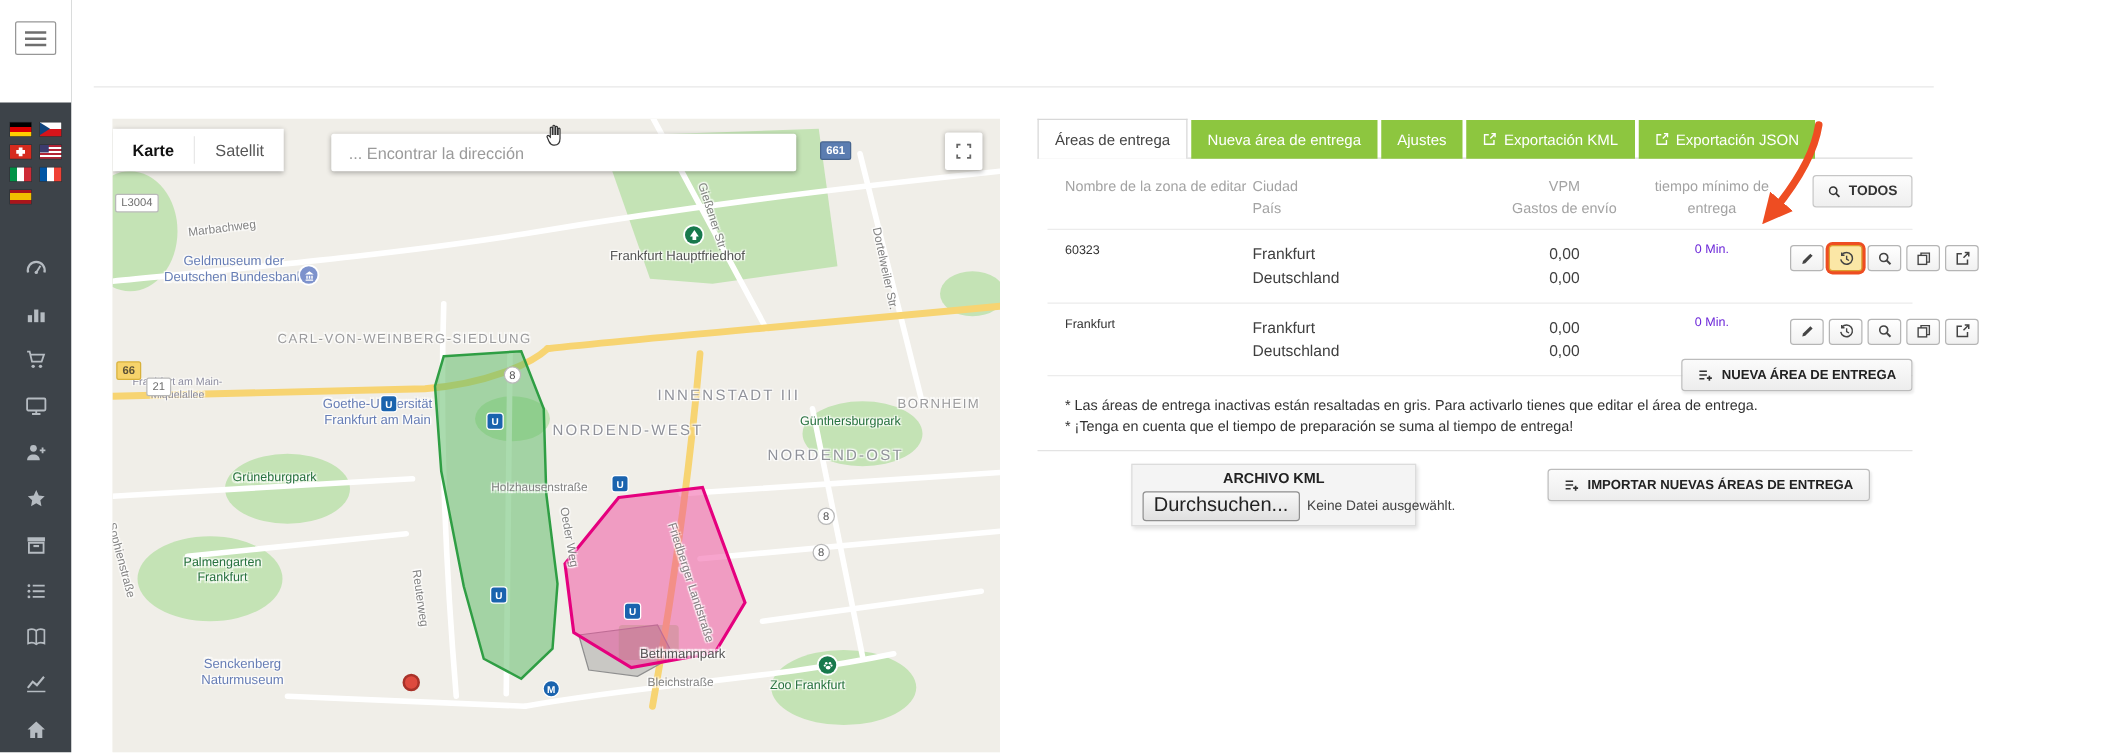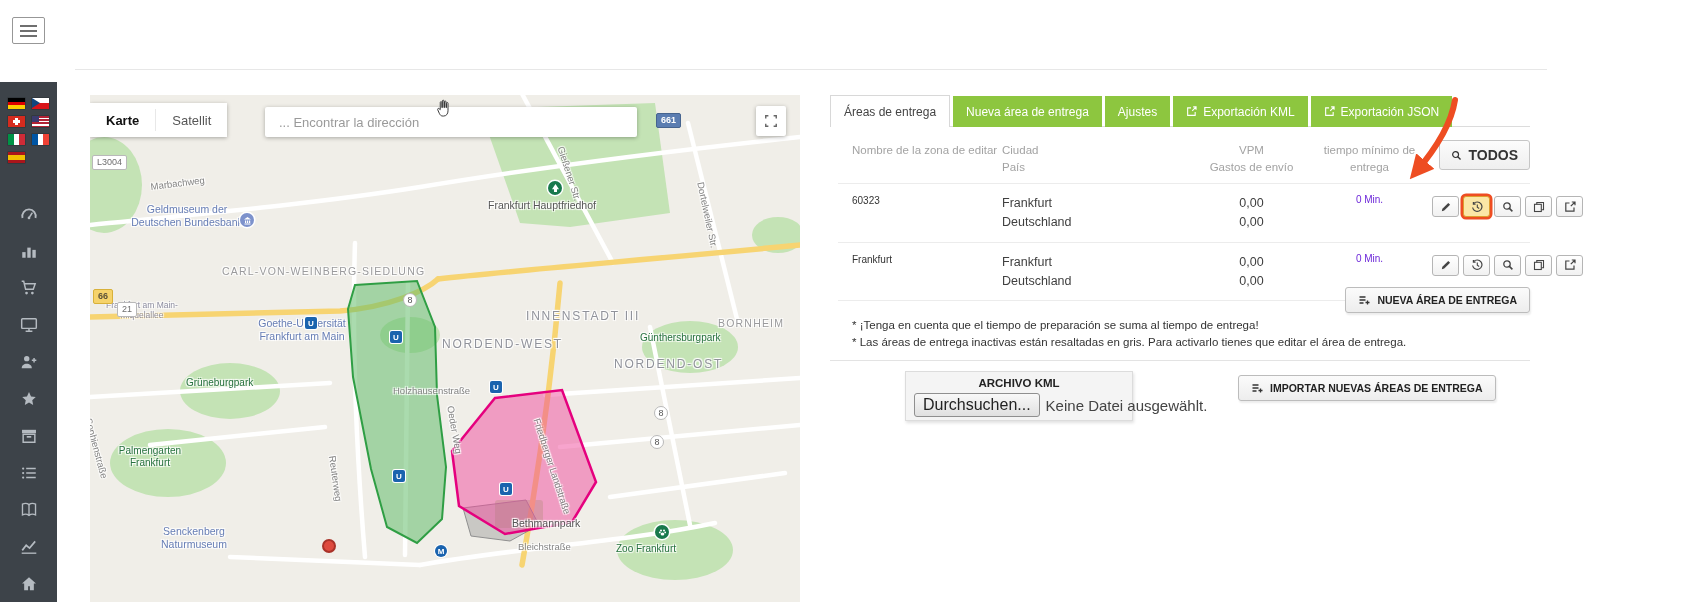--- a/index.html
+++ b/index.html
@@ -68,21 +68,21 @@
 .rot{transform-origin:0 0}
 
 
 .panel{position:absolute;left:773px;top:95px;width:700px;height:485px}
 .tabs{position:absolute;left:0;top:0;display:flex;align-items:flex-end;z-index:2}
 .tab{height:31px;display:flex;align-items:center;gap:6px;padding:0 13px;font-size:12px;cursor:pointer;white-space:nowrap}
 .tab.active{background:#fff;border:1px solid #d8d8d8;border-bottom:none;height:32px;color:#444}
 .tab.green{background:#8dc63f;color:#fff;margin-left:3px}
 .exp-icon{width:11px;height:11px;display:block}
 .tabline{position:absolute;left:0;top:31px;width:700px;height:1px;background:#dcdcdc}
-.todos-btn{position:absolute;right:0;top:45px;display:flex;align-items:center;gap:6px;padding:6px 11px;font-size:14px;font-weight:bold;color:#333;background:linear-gradient(#fcfcfc,#efefef);border:1px solid #c6c6c6;border-radius:3px;cursor:pointer}
+.todos-btn{position:absolute;right:0;top:45px;display:flex;align-items:center;gap:6px;padding:6px 11px;font-size:11px;font-weight:bold;color:#333;background:linear-gradient(#fcfcfc,#efefef);border:1px solid #c6c6c6;border-radius:3px;cursor:pointer}
 .todos-btn svg{width:11px;height:11px}
 
 .table{position:absolute;left:8px;top:44px;width:692px}
 .trow{display:grid;grid-template-columns:14px 150px 200px 105px 125px 1fr;align-items:start;padding:10px 0;border-bottom:1px solid #ececec}
 .thead{color:#a3a3a3;font-size:11.5px;line-height:1.45;padding:3px 0 8px}
 .c-num{text-align:center;padding-right:6px}
 .c-time{text-align:center;font-size:10px;color:#6d28d9}
 .thead .c-time{font-size:11.5px;color:#a3a3a3;line-height:1.45}
 .chip{width:4px;height:34px;border-radius:1px;background:#ccc}
 .c-name{font-size:10px;color:#333;padding-top:1px}
@@ -96,21 +96,21 @@
 .gray-btn{position:absolute;display:flex;align-items:center;gap:7px;padding:6px 12px;font-size:10.5px;font-weight:bold;color:#222;background:linear-gradient(#fbfbfb,#ededed);border:1px solid #bcbcbc;border-radius:3px;cursor:pointer;box-shadow:1px 2px 2px rgba(0,0,0,.08);white-space:nowrap}
 .gray-btn svg{width:12px;height:12px}
 .nueva-btn{right:0;top:192px}
 .import-btn{left:408px;top:280px}
 .notes{position:absolute;left:22px;top:222px;font-size:11.5px;color:#333;line-height:1.45}
 .panel-divider{position:absolute;left:0;top:265px;width:700px;height:1px;background:#e3e3e3}
 .kml-box{position:absolute;left:75px;top:276px;width:228px;height:50px;background:#f4f4f4;border:1px solid #dcdcdc;box-shadow:1px 2px 3px rgba(0,0,0,.12);padding:5px 8px}
 .kml-title{font-size:11.5px;font-weight:bold;text-align:center;color:#222}
 .kml-row{display:flex;align-items:center;gap:6px;margin-top:4px}
 .browse-btn{font-size:16px;padding:2px 8px;border:1px solid #8f8f8f;border-radius:3px;background:linear-gradient(#f8f8f8,#e0e0e0);color:#222;cursor:pointer;white-space:nowrap}
-.no-file{font-size:15px;color:#444;white-space:nowrap}
+.no-file{font-size:11px;color:#444;white-space:nowrap}
 
 .arrow-overlay{position:absolute;left:1338px;top:94px;width:95px;height:100px;z-index:6;pointer-events:none}
 </style>
 </head>
 <body>
 
 <div class="page">
 
   <aside class="sidebar">
     <div class="sidebar-top">
@@ -269,21 +269,21 @@
       <span class="lbl area" style="left:132px;top:170px">CARL-VON-WEINBERG-SIEDLUNG</span>
       <span class="lbl area-lg" style="left:436px;top:214px">INNENSTADT III</span>
       <span class="lbl area" style="left:628px;top:222px">BORNHEIM</span>
       <span class="lbl poi-blue" style="left:152px;top:222px;width:120px">Goethe-Universität Frankfurt am Main</span>
       <span class="lbl area-lg" style="left:352px;top:242px">NORDEND-WEST</span>
       <span class="lbl area-lg" style="left:524px;top:262px">NORDEND-OST</span>
       <span class="lbl park" style="left:550px;top:237px">Günthersburgpark</span>
       <span class="lbl park" style="left:96px;top:282px">Grüneburgpark</span>
       <span class="lbl street" style="left:303px;top:290px">Holzhausenstraße</span>
       <span class="lbl tiny" style="left:16px;top:206px;width:72px">Frankfurt am Main-Miquelallee</span>
-      <span class="lbl park wrap" style="left:16px;top:350px;width:88px">Palmengarten Frankfurt</span>
+      <span class="lbl park wrap" style="left:44px;top:350px;width:88px">Palmengarten Frankfurt</span>
       <span class="lbl street rot" style="left:366px;top:310px;transform:rotate(80deg)">Oeder Weg</span>
       <span class="lbl street rot" style="left:452px;top:322px;transform:rotate(72deg)">Friedberger Landstraße</span>
       <span class="lbl street rot" style="left:248px;top:360px;transform:rotate(82deg)">Reuterweg</span>
       <span class="lbl street rot" style="left:4px;top:322px;transform:rotate(75deg)">Sophienstraße</span>
       <span class="lbl poi-blue" style="left:52px;top:430px;width:104px">Senckenberg Naturmuseum</span>
       <span class="lbl poi-dark" style="left:422px;top:422px">Bethmannpark</span>
       <span class="lbl street" style="left:428px;top:446px">Bleichstraße</span>
       <span class="lbl park" style="left:526px;top:448px">Zoo Frankfurt</span>
 
       <div class="maptype">
@@ -449,22 +449,22 @@
 
       <button class="gray-btn nueva-btn">
         <svg viewBox="0 0 12 12">
             <path d="M1.5 3h6M1.5 6h6M1.5 9h4" stroke="#333" stroke-width="1.3"></path>
             <path d="M9.5 6.5v4M7.5 8.5h4" stroke="#333" stroke-width="1.3"></path>
           </svg>
         <span>NUEVA ÁREA DE ENTREGA</span>
       </button>
 
       <div class="notes">
+        <div>* Las áreas de entrega inactivas están resaltadas en gris. Para activarlo tienes que editar el área de entrega.</div>
         <div>* ¡Tenga en cuenta que el tiempo de preparación se suma al tiempo de entrega!</div>
-        <div>* Las áreas de entrega inactivas están resaltadas en gris. Para activarlo tienes que editar el área de entrega.</div>
       </div>
 
       <div class="panel-divider"></div>
 
       <div class="kml-box">
         <div class="kml-title">ARCHIVO KML</div>
         <div class="kml-row">
           <button class="browse-btn">Durchsuchen...</button>
           <span class="no-file">Keine Datei ausgewählt.</span>
         </div>

